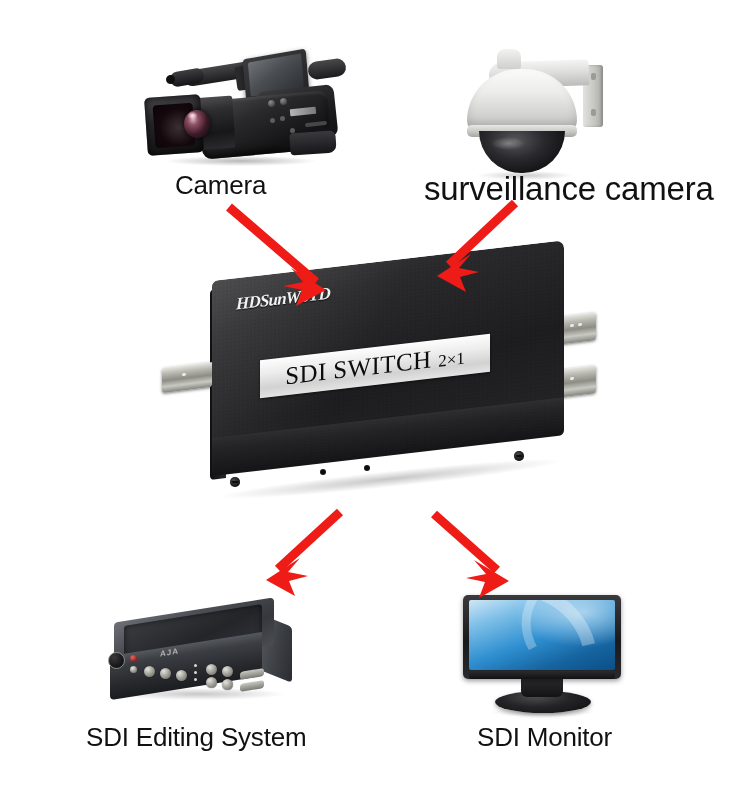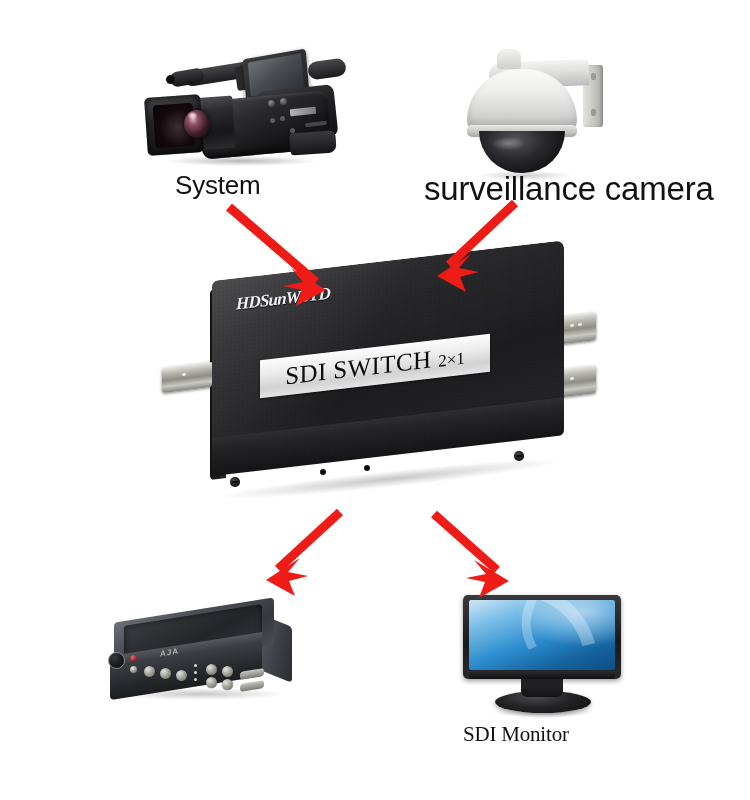--- a/index.html
+++ b/index.html
@@ -23,21 +23,21 @@
   .label {
     position: absolute;
     font-family: "Liberation Sans", sans-serif;
     color: #111111;
     white-space: nowrap;
     letter-spacing: -0.2px;
   }
   #label-camera      { left: 175px; top: 170px; font-size: 26px; }
   #label-surveil     { left: 424px; top: 170px; font-size: 33px; }
   #label-editing     { left: 86px;  top: 722px; font-size: 26px; }
-  #label-monitor     { left: 463px; top: 722px; font-size: 21px; font-family: Liberation Serif, serif; }
+  #label-monitor     { left: 477px; top: 722px; font-size: 26px; }
 
   
   #arrow-layer {
     position: absolute;
     left: 0; top: 0;
     width: 750px; height: 800px;
     pointer-events: none;
   }
 
   
@@ -551,17 +551,18 @@
       <line x1="340" y1="512" x2="278" y2="569" stroke="#ee1b16" stroke-width="9" stroke-linecap="butt"></line>
       <path d="M 266 580 L 300 558 L 288 572 L 308 576 L 289 581 L 295 596 Z" fill="#ee1b16"></path>
     </g>
 
     <g>
       <line x1="434" y1="514" x2="497" y2="570" stroke="#ee1b16" stroke-width="9" stroke-linecap="butt"></line>
       <path d="M 509 581 L 474 560 L 486 574 L 466 578 L 485 582 L 479 598 Z" fill="#ee1b16"></path>
     </g>
   </svg>
 
-  <div class="label" id="label-camera">System</div>
+  <div class="label" id="label-camera">Camera</div>
   <div class="label" id="label-surveil">surveillance camera</div>
+  <div class="label" id="label-editing">SDI Editing System</div>
   <div class="label" id="label-monitor">SDI Monitor</div>
 
 </div>
 
 </body></html>

